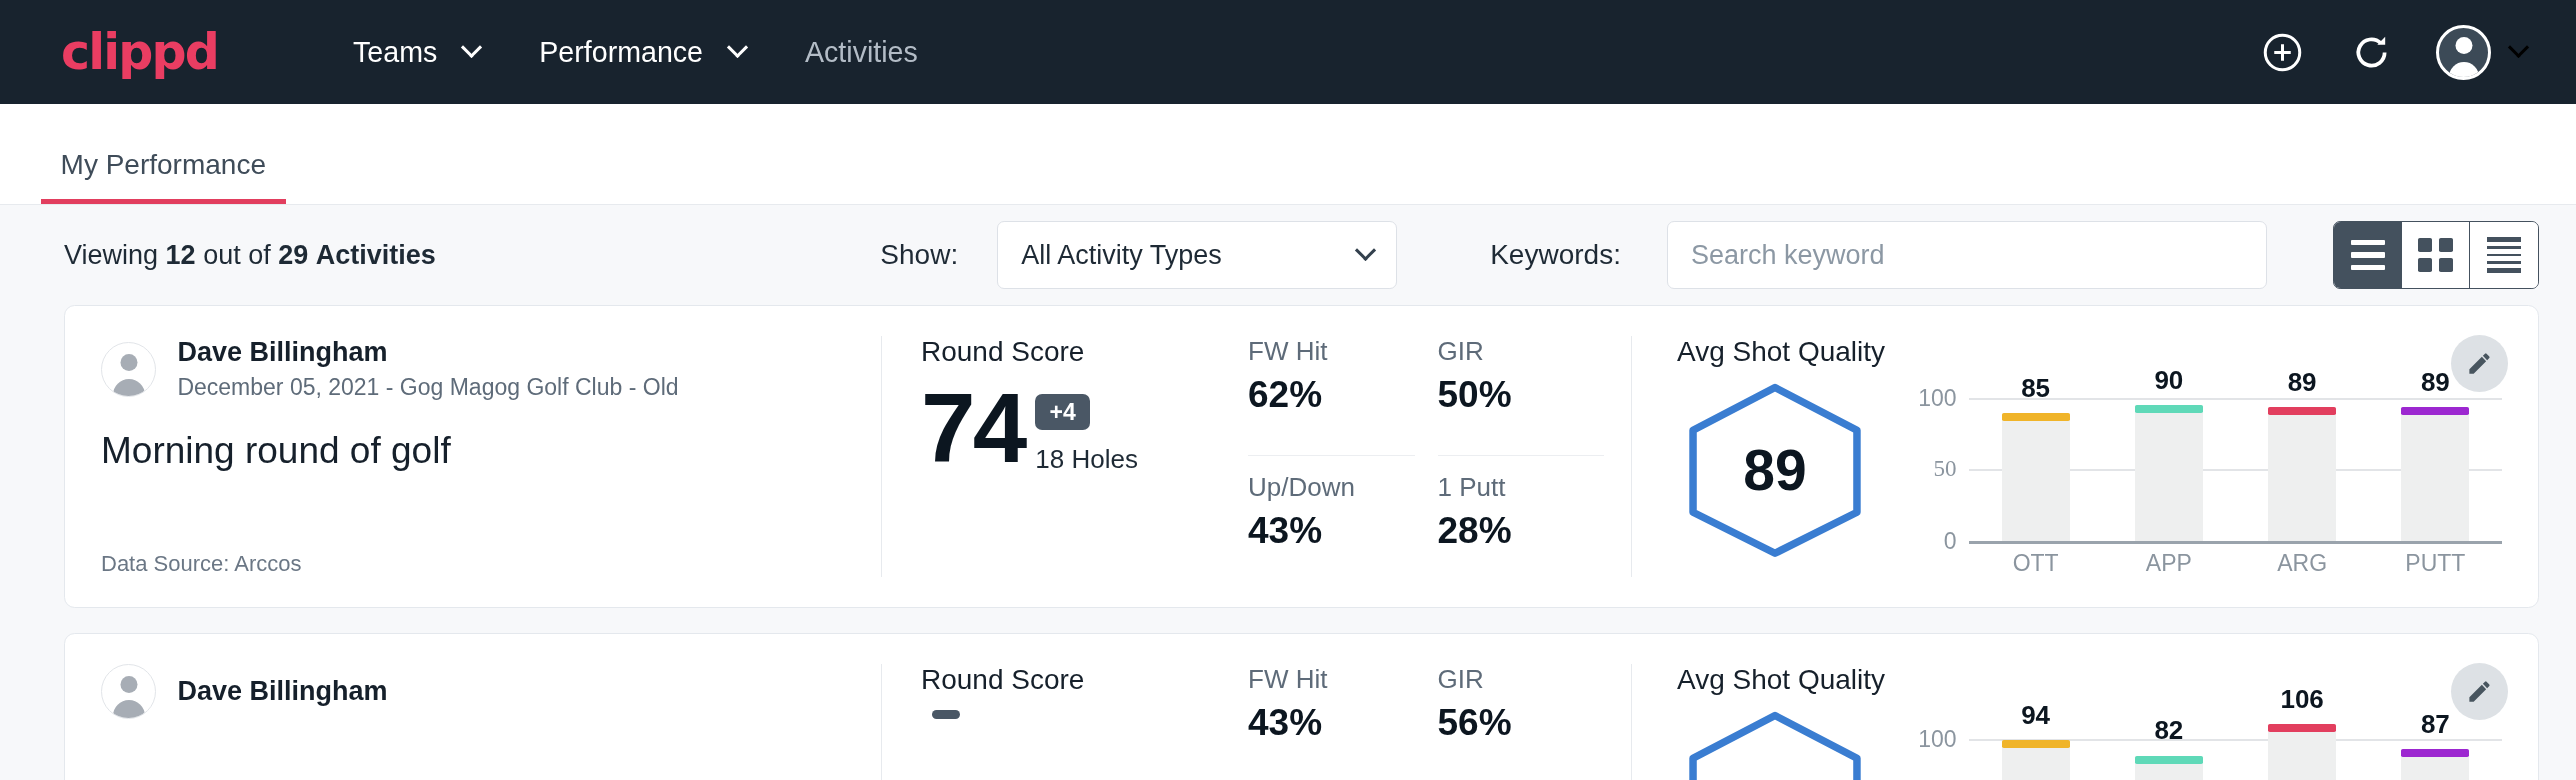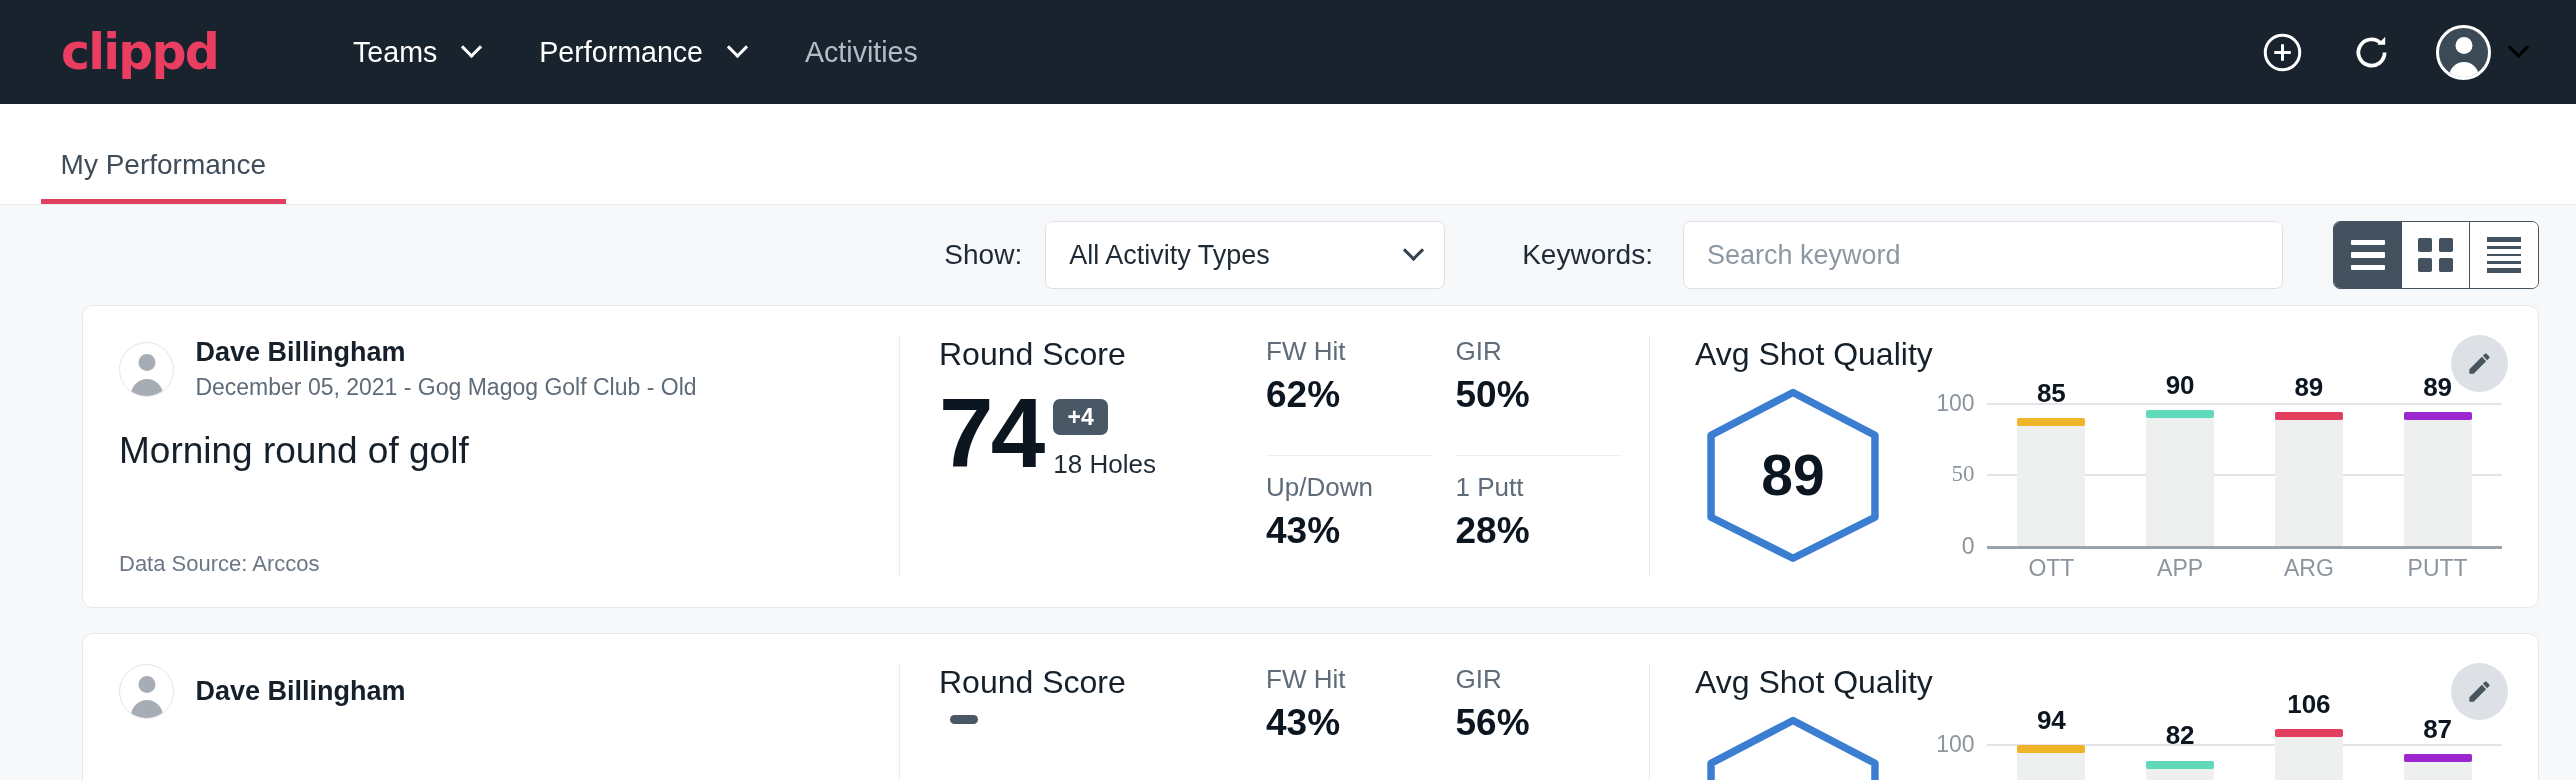--- a/index.html
+++ b/index.html
@@ -105,21 +105,21 @@
     background: #f7f8fa;
     display: flex; align-items: center;
     padding: 0 37px 0 64px;
   }
   .viewing {
     font-size: 27px; color: #1e2a35;
   }
   .viewing b { font-weight: 700; }
   .filter-mid {
     margin-left: auto;
-    display: flex; align-items: center; gap: 0;
+    display: flex; align-items: center; gap: 16px;
   }
   .flabel { font-size: 28px; color: #1e2a35; margin-right: 23px; }
   .select {
     width: 400px; height: 68px;
     background: #ffffff;
     border: 0.9px solid #dde1e7;
     border-radius: 7.1px;
     display: flex; align-items: center;
     padding: 0 23px;
     font-size: 27px; color: #1e2a35;
@@ -185,21 +185,20 @@
   }
   .card {
     background: #ffffff;
     border: 0.9px solid #e4e8ed;
     border-radius: 10.7px;
     height: 303px;
     display: flex;
     position: relative;
     margin-bottom: 25px;
     padding: 30px 0;
-    margin-left: 18px;
   }
   .card-edit {
     position: absolute;
     top: 28.6px; right: 30px;
     width: 57px; height: 57px; border-radius: 50%;
     background: #dde1e5;
     display: flex; align-items: center; justify-content: center;
     cursor: pointer;
   }
 
@@ -228,21 +227,21 @@
   .p-name { font-size: 27px; font-weight: 700; color: #16202b; line-height: 1.25; }
   .p-sub { font-size: 23px; color: #5e6b79; line-height: 1.35; margin-top: 2.7px; }
   .act-title { font-size: 37px; font-weight: 400; color: #16202b; margin-top: 27px; }
   .act-source { font-size: 22px; color: #6b7785; margin-top: auto; }
 
   .col-score {
     width: 357px;
     padding: 0 30px 0 39px;
     display: flex; flex-direction: column;
   }
-  .sec-label { font-size: 32px; color: #16202b; }
+  .sec-label { font-size: 28px; color: #16202b; }
   .score-row { display: flex; align-items: flex-end; margin-top: 14.3px; }
   .score-num {
     font-size: 98px; font-weight: 700; color: #0c1620;
     line-height: 0.95; letter-spacing: -2.7px;
   }
   .score-side { display: flex; flex-direction: column; margin-left: 10.7px; align-items: flex-start; }
   .badge {
     background: #4a5765; color: #ffffff;
     font-size: 23px; font-weight: 700;
     border-radius: 7.1px;
@@ -352,20 +351,27 @@
   </div>
 </div>
 
 <div class="tabbar">
   <div class="tab active">
     <span>My Performance</span>
   </div>
 </div>
 
 <div class="filterbar">
+  <div class="viewing">
+    <span>Viewing</span>
+    <b>12</b>
+    <span>out of</span>
+    <b>29</b>
+    <b>Activities</b>
+  </div>
 
   <div class="filter-mid">
     <span class="flabel">Show:</span>
     <div class="select">
       <span>All Activity Types</span>
       <span class="chev2"></span>
     </div>
 
     <span class="flabel">Keywords:</span>
     <div class="searchbox">

